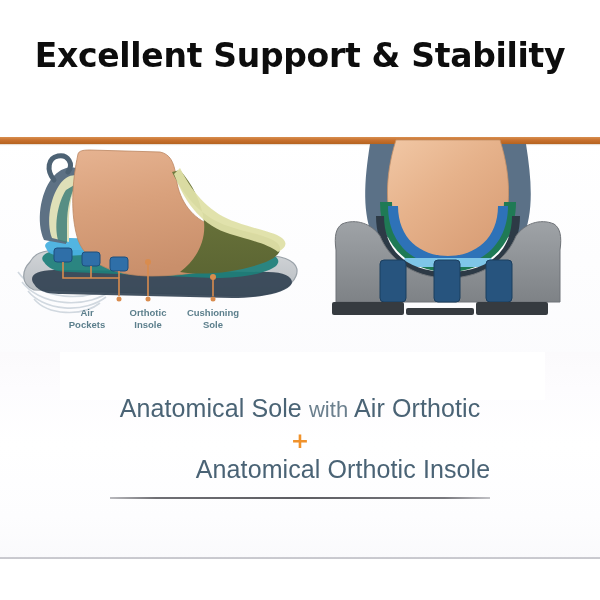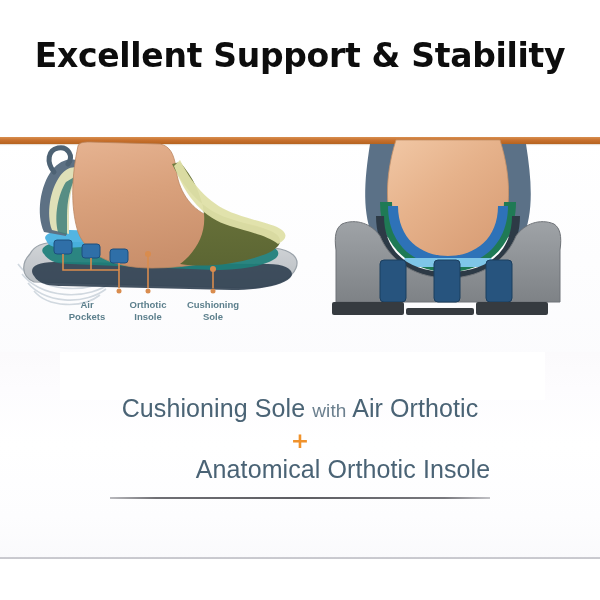--- a/index.html
+++ b/index.html
@@ -53,21 +53,21 @@
   }
   #ground-line {
     position: absolute;
     left: 0; top: 5px;
     width: 600px; height: 7px;
     background: linear-gradient(180deg,#d88f4f 0%,#c8712e 45%,#b5631f 100%);
     box-shadow: 0 1px 1px rgba(120,70,20,.18);
   }
 
   .fig { position: absolute; }
-  #fig-side { left: 0px; top: 4px; width: 320px; height: 236px; }
+  #fig-side { left: 0px; top: 12px; width: 320px; height: 236px; }
   #fig-front { left: 318px; top: 0px; width: 282px; height: 236px; }
 
   
   #copy-panel {
     position: absolute;
     left: 0; top: 352px;
     width: 600px; height: 206px;
     background:
       linear-gradient(180deg,#fbfafc 0%,#fdfcfe 18%,#ffffff 45%,#fdfdfe 80%,#fafafc 100%);
   }
@@ -84,21 +84,21 @@
     text-align: center;
     white-space: nowrap;
   }
   #line-cushioning {
     top: 42px;
     font-size: 25px;
     color: #4a6375;
     letter-spacing: .1px;
   }
   #line-cushioning .small-word {
-    font-size: 19px;
+    font-size: 22px;
     color: #6b7f8e;
   }
   #plus-sign {
     top: 78px;
     font-family: "DejaVu Sans", sans-serif;
     font-weight: bold;
     font-size: 22px;
     color: #f0922b;
     line-height: 1;
   }
@@ -287,21 +287,21 @@
         </g>
       </svg>
     </div>
 
   </div>
 
   <div id="copy-panel">
     <div id="copy-inner-band"></div>
 
     <div class="copy-line" id="line-cushioning">
-      <span>Cushioning Sole</span>
+      <span>Anatomical Sole</span>
       <span class="small-word">with</span>
       <span>Air Orthotic</span>
     </div>
 
     <div class="copy-line" id="plus-sign">+</div>
 
     <div class="copy-line" id="line-anatomical">Anatomical Orthotic Insole</div>
 
     <div id="copy-divider"></div>
 

